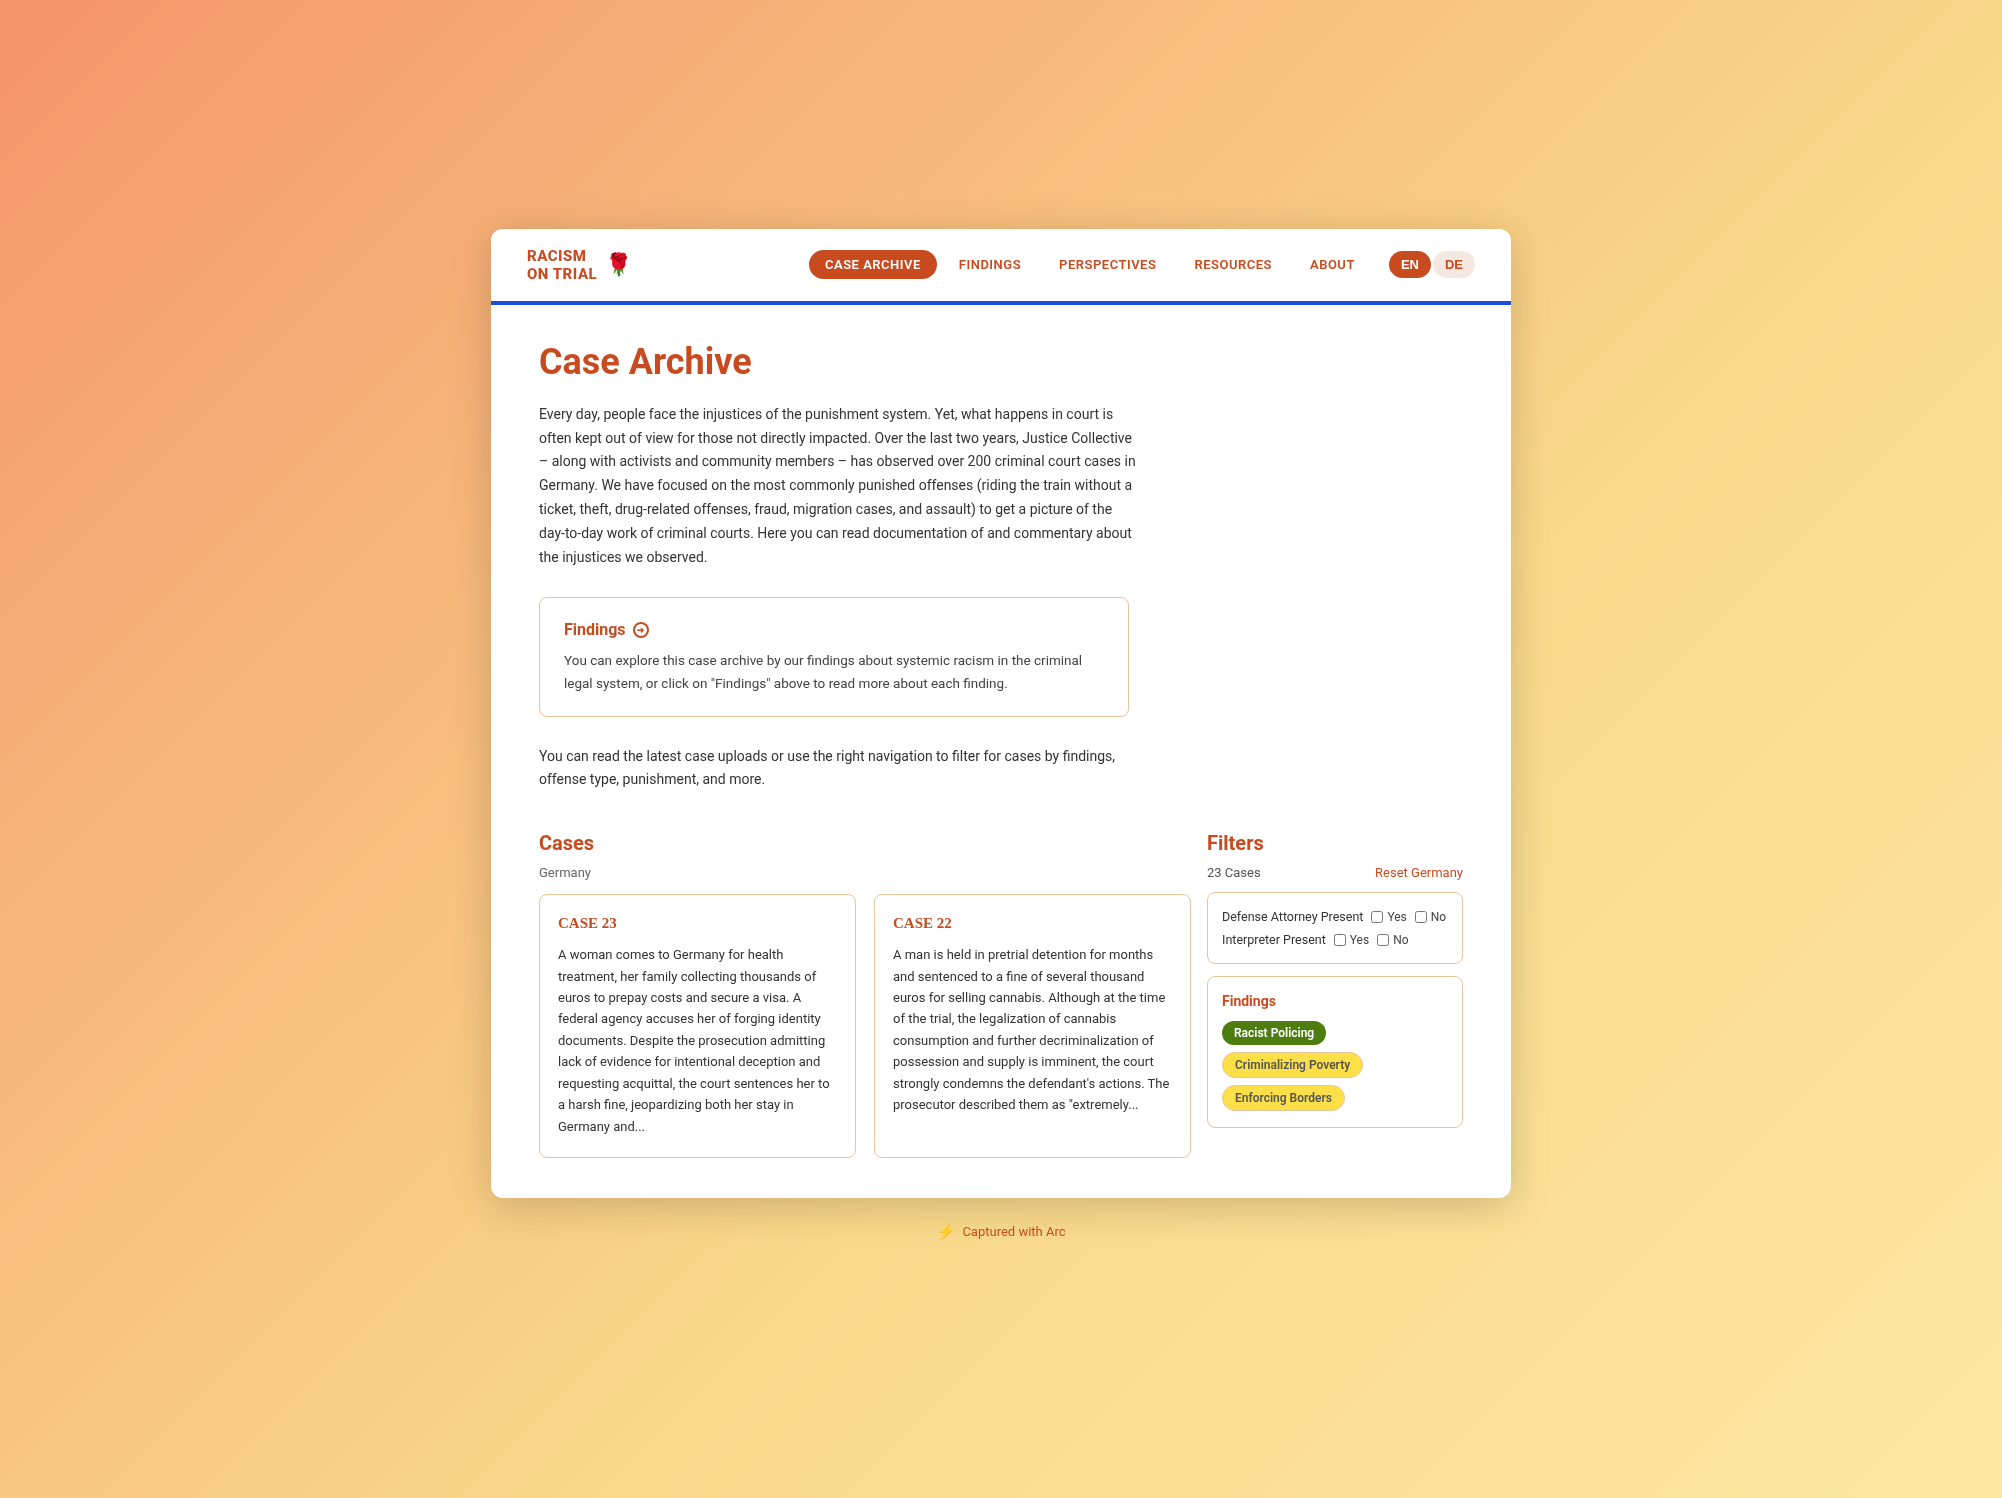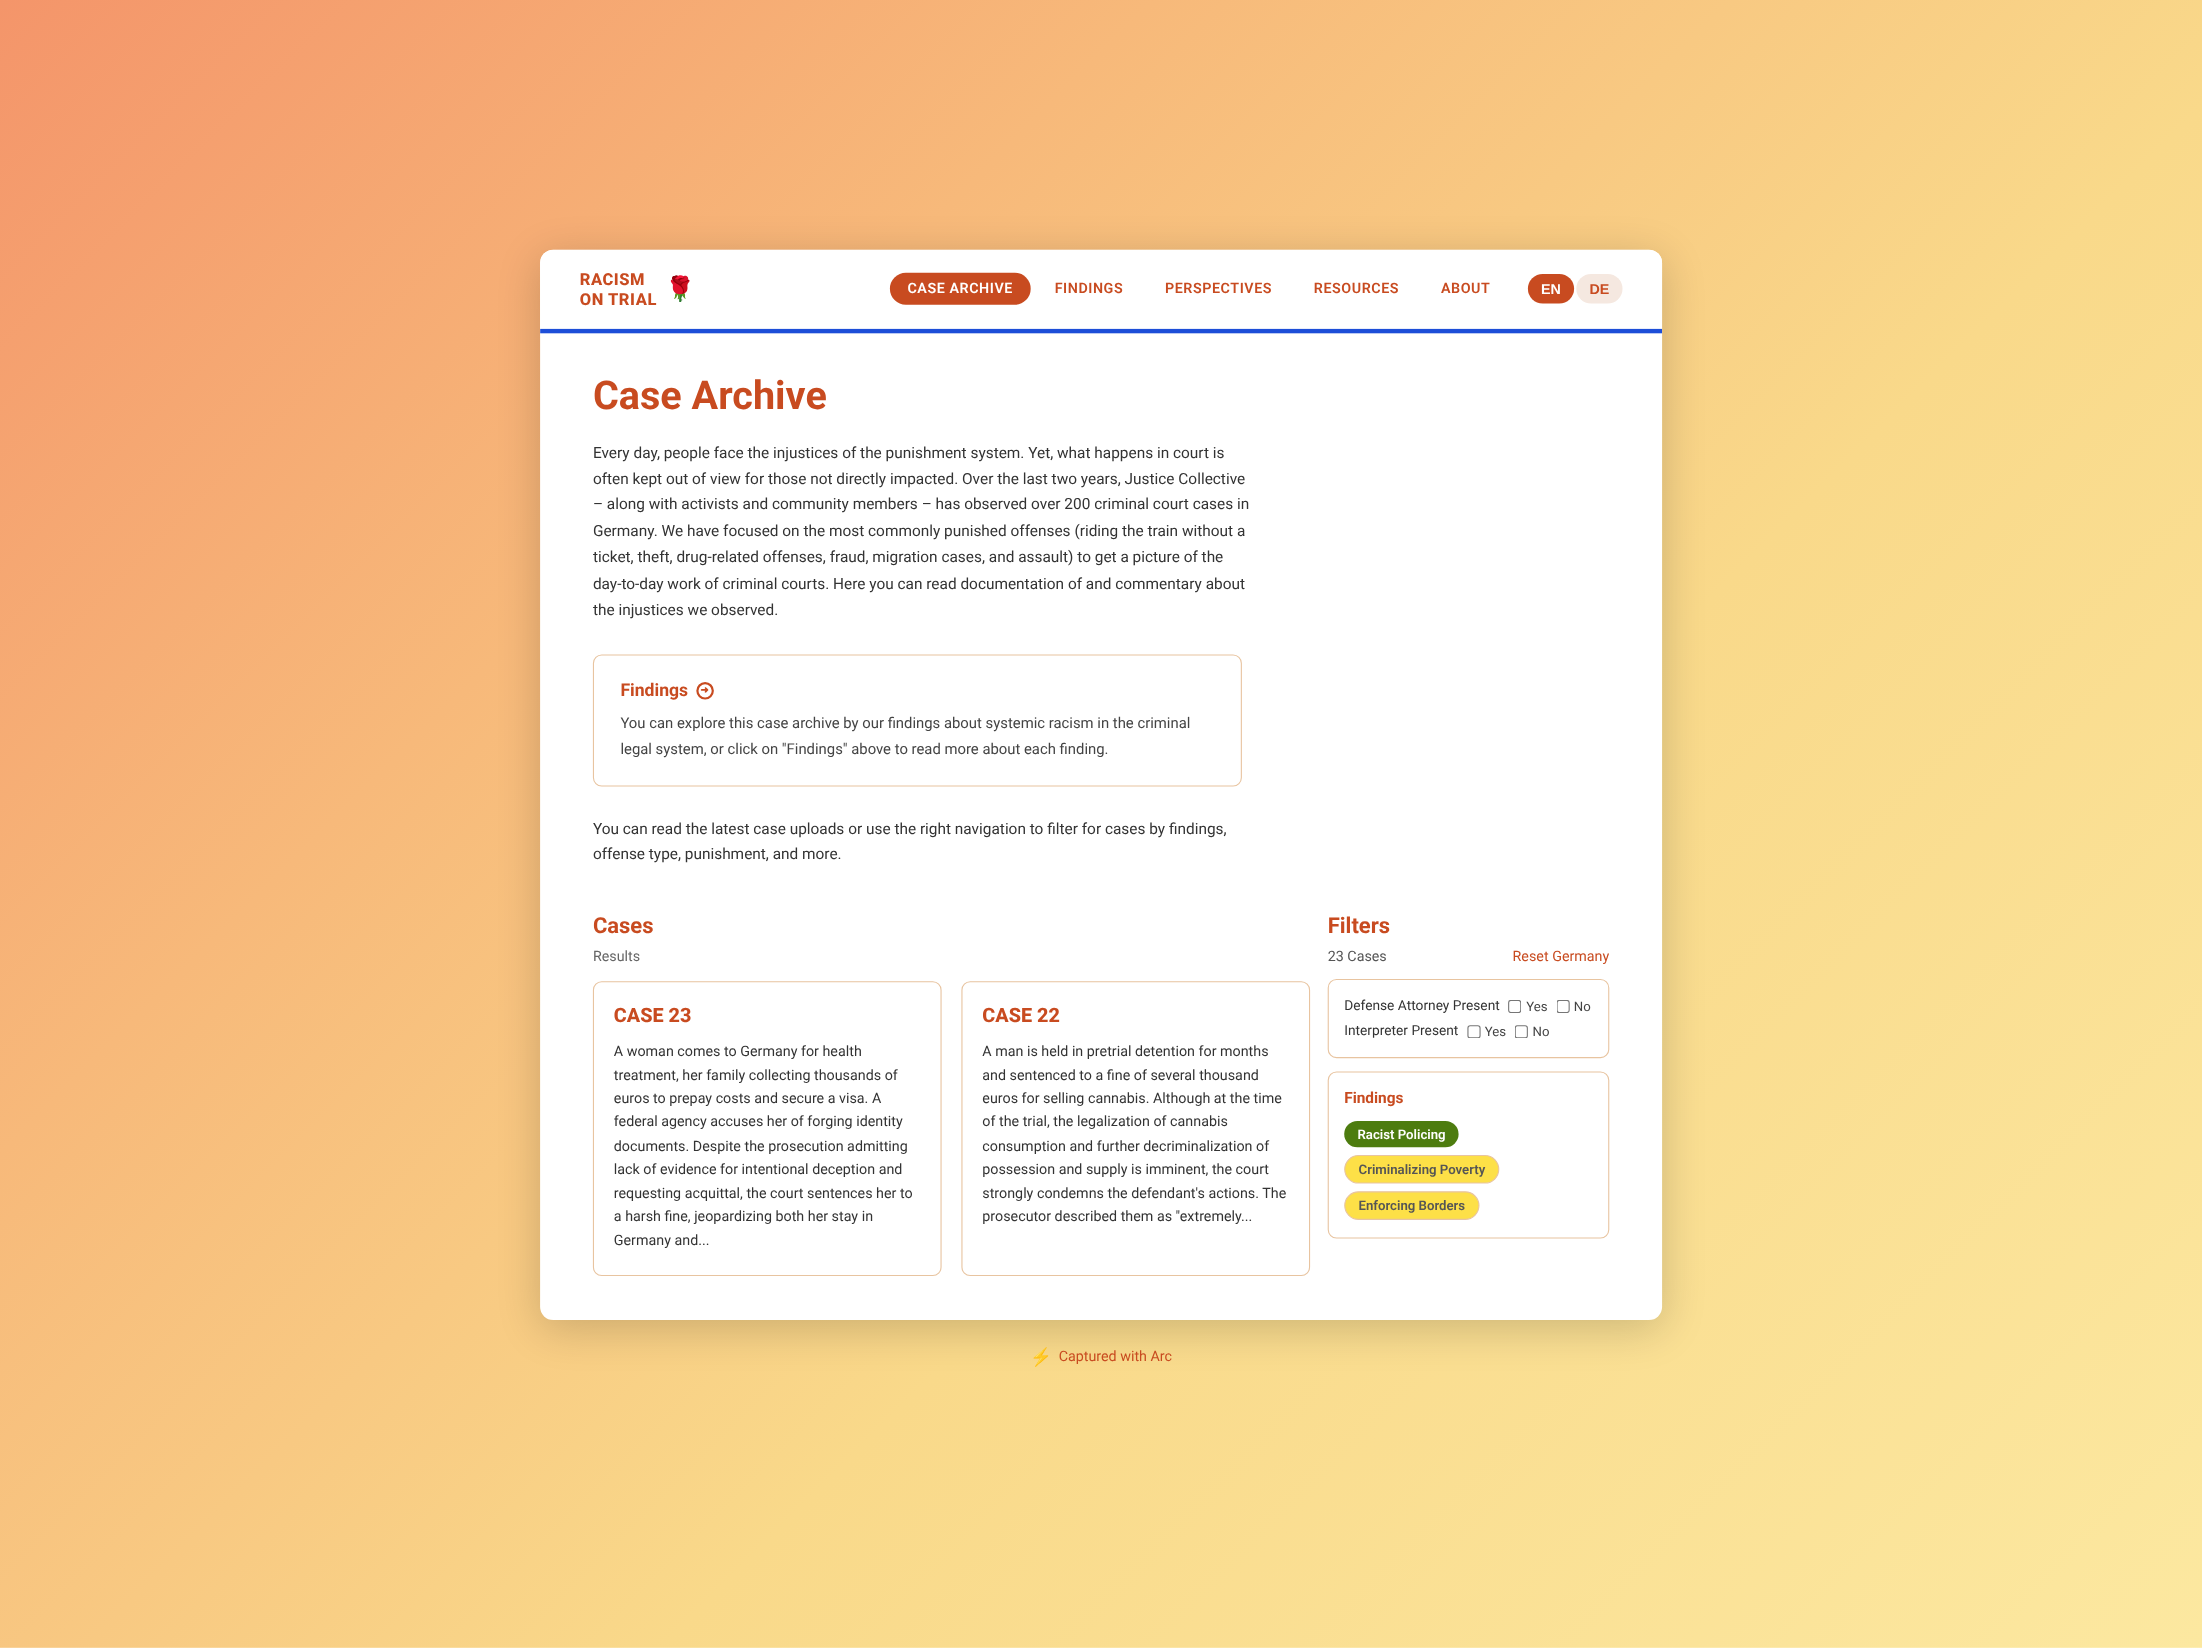--- a/index.html
+++ b/index.html
@@ -197,24 +197,25 @@
     }
 
     .case-card {
       border: 1.5px solid #e8c4a0;
       border-radius: 8px;
       padding: 20px 18px;
       background: #fff;
     }
 
     .case-number {
-      font-size: 18px;
+      font-size: 15px;
       font-weight: 800;
       color: #c84b20;
       margin-bottom: 12px;
+      font-family: Liberation Serif, serif;
     }
 
     .case-description {
       font-size: 13px;
       line-height: 1.65;
       color: #333;
     }
 
     
     .filters-col {
@@ -373,21 +374,21 @@
       </div>
       <p class="findings-box-text">You can explore this case archive by our findings about systemic racism in the criminal legal system, or click on "Findings" above to read more about each finding.</p>
     </div>
 
     <p class="filter-note">You can read the latest case uploads or use the right navigation to filter for cases by findings, offense type, punishment, and more.</p>
 
     <div class="cases-filters-row">
 
       <div class="cases-col">
         <h2 class="col-heading">Cases</h2>
-        <div class="results-label">Results</div>
+        <div class="results-label">Germany</div>
         <div class="cases-grid">
           <div class="case-card">
             <div class="case-number">CASE 23</div>
             <p class="case-description">A woman comes to Germany for health treatment, her family collecting thousands of euros to prepay costs and secure a visa. A federal agency accuses her of forging identity documents. Despite the prosecution admitting lack of evidence for intentional deception and requesting acquittal, the court sentences her to a harsh fine, jeopardizing both her stay in Germany and...</p>
           </div>
           <div class="case-card">
             <div class="case-number">CASE 22</div>
             <p class="case-description">A man is held in pretrial detention for months and sentenced to a fine of several thousand euros for selling cannabis. Although at the time of the trial, the legalization of cannabis consumption and further decriminalization of possession and supply is imminent, the court strongly condemns the defendant's actions. The prosecutor described them as "extremely...</p>
           </div>
         </div>

